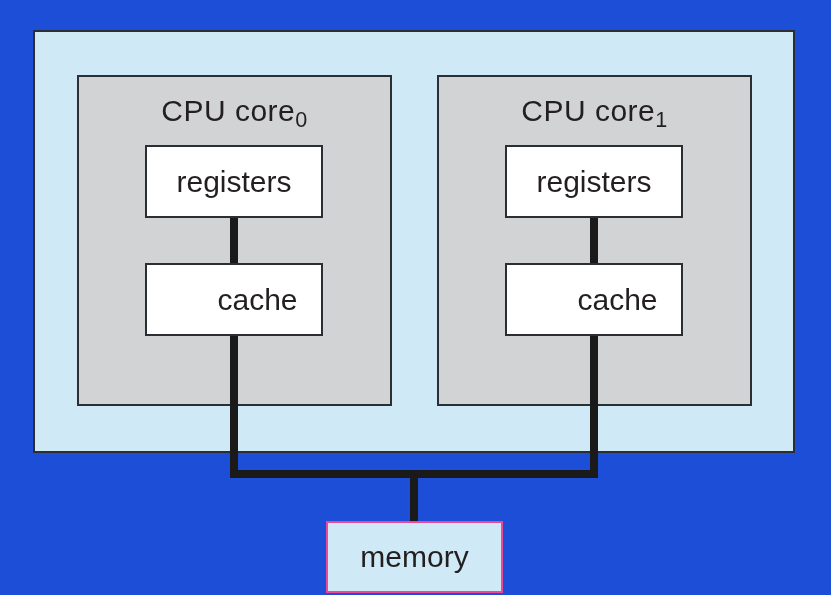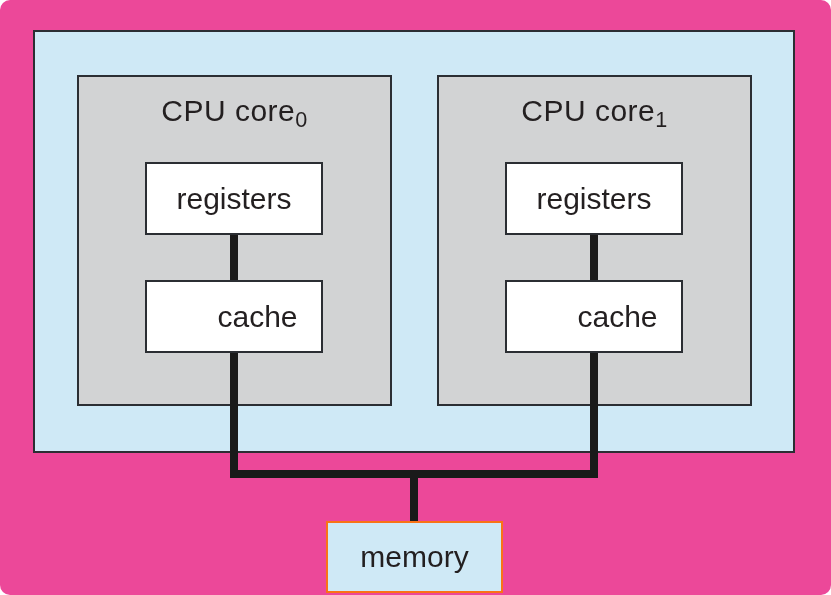--- a/index.html
+++ b/index.html
@@ -4,25 +4,24 @@
 <style>
   html, body {
     margin: 0;
     padding: 0;
     background: #ffffff;
   }
   .canvas {
     position: relative;
     width: 831px;
     height: 595px;
-    background: #ec4899;
+    background: #1d4ed8;
     overflow: hidden;
     font-family: "Liberation Sans", sans-serif;
     color: #231f20;
-    border-radius: 10px;
   }
   
   .chip {
     position: absolute;
     left: 33px;
     top: 30px;
     width: 762px;
     height: 423px;
     background: #cfe9f6;
     border: 2px solid #2b2e33;
@@ -61,21 +60,20 @@
     width: 178px;
     height: 73px;
     background: #ffffff;
     border: 2px solid #2b2e33;
     box-sizing: border-box;
     display: flex;
     align-items: center;
     justify-content: center;
     font-size: 30px;
     z-index: 2;
-    margin-top: 17px;
   }
   .component.registers { top: 68px; }
   .component.cache     { top: 186px; padding-left: 47px; }
   
   .bus {
     position: absolute;
     background: #1a1a1a;
     z-index: 1;
   }
   .bus.v-core0  { left: 230px; top: 218px; width: 8px;  height: 260px; }
@@ -83,21 +81,21 @@
   .bus.h-shared { left: 230px; top: 470px; width: 368px; height: 8px; }
   .bus.v-memory { left: 410px; top: 474px; width: 8px;  height: 50px; }
   
   .memory {
     position: absolute;
     left: 326px;
     top: 521px;
     width: 177px;
     height: 72px;
     background: #cfe9f6;
-    border: 2px solid #f97316;
+    border: 2px solid #ec4899;
     box-sizing: border-box;
     display: flex;
     align-items: center;
     justify-content: center;
     font-size: 30px;
     z-index: 2;
   }
 </style>
 </head>
 <body>

